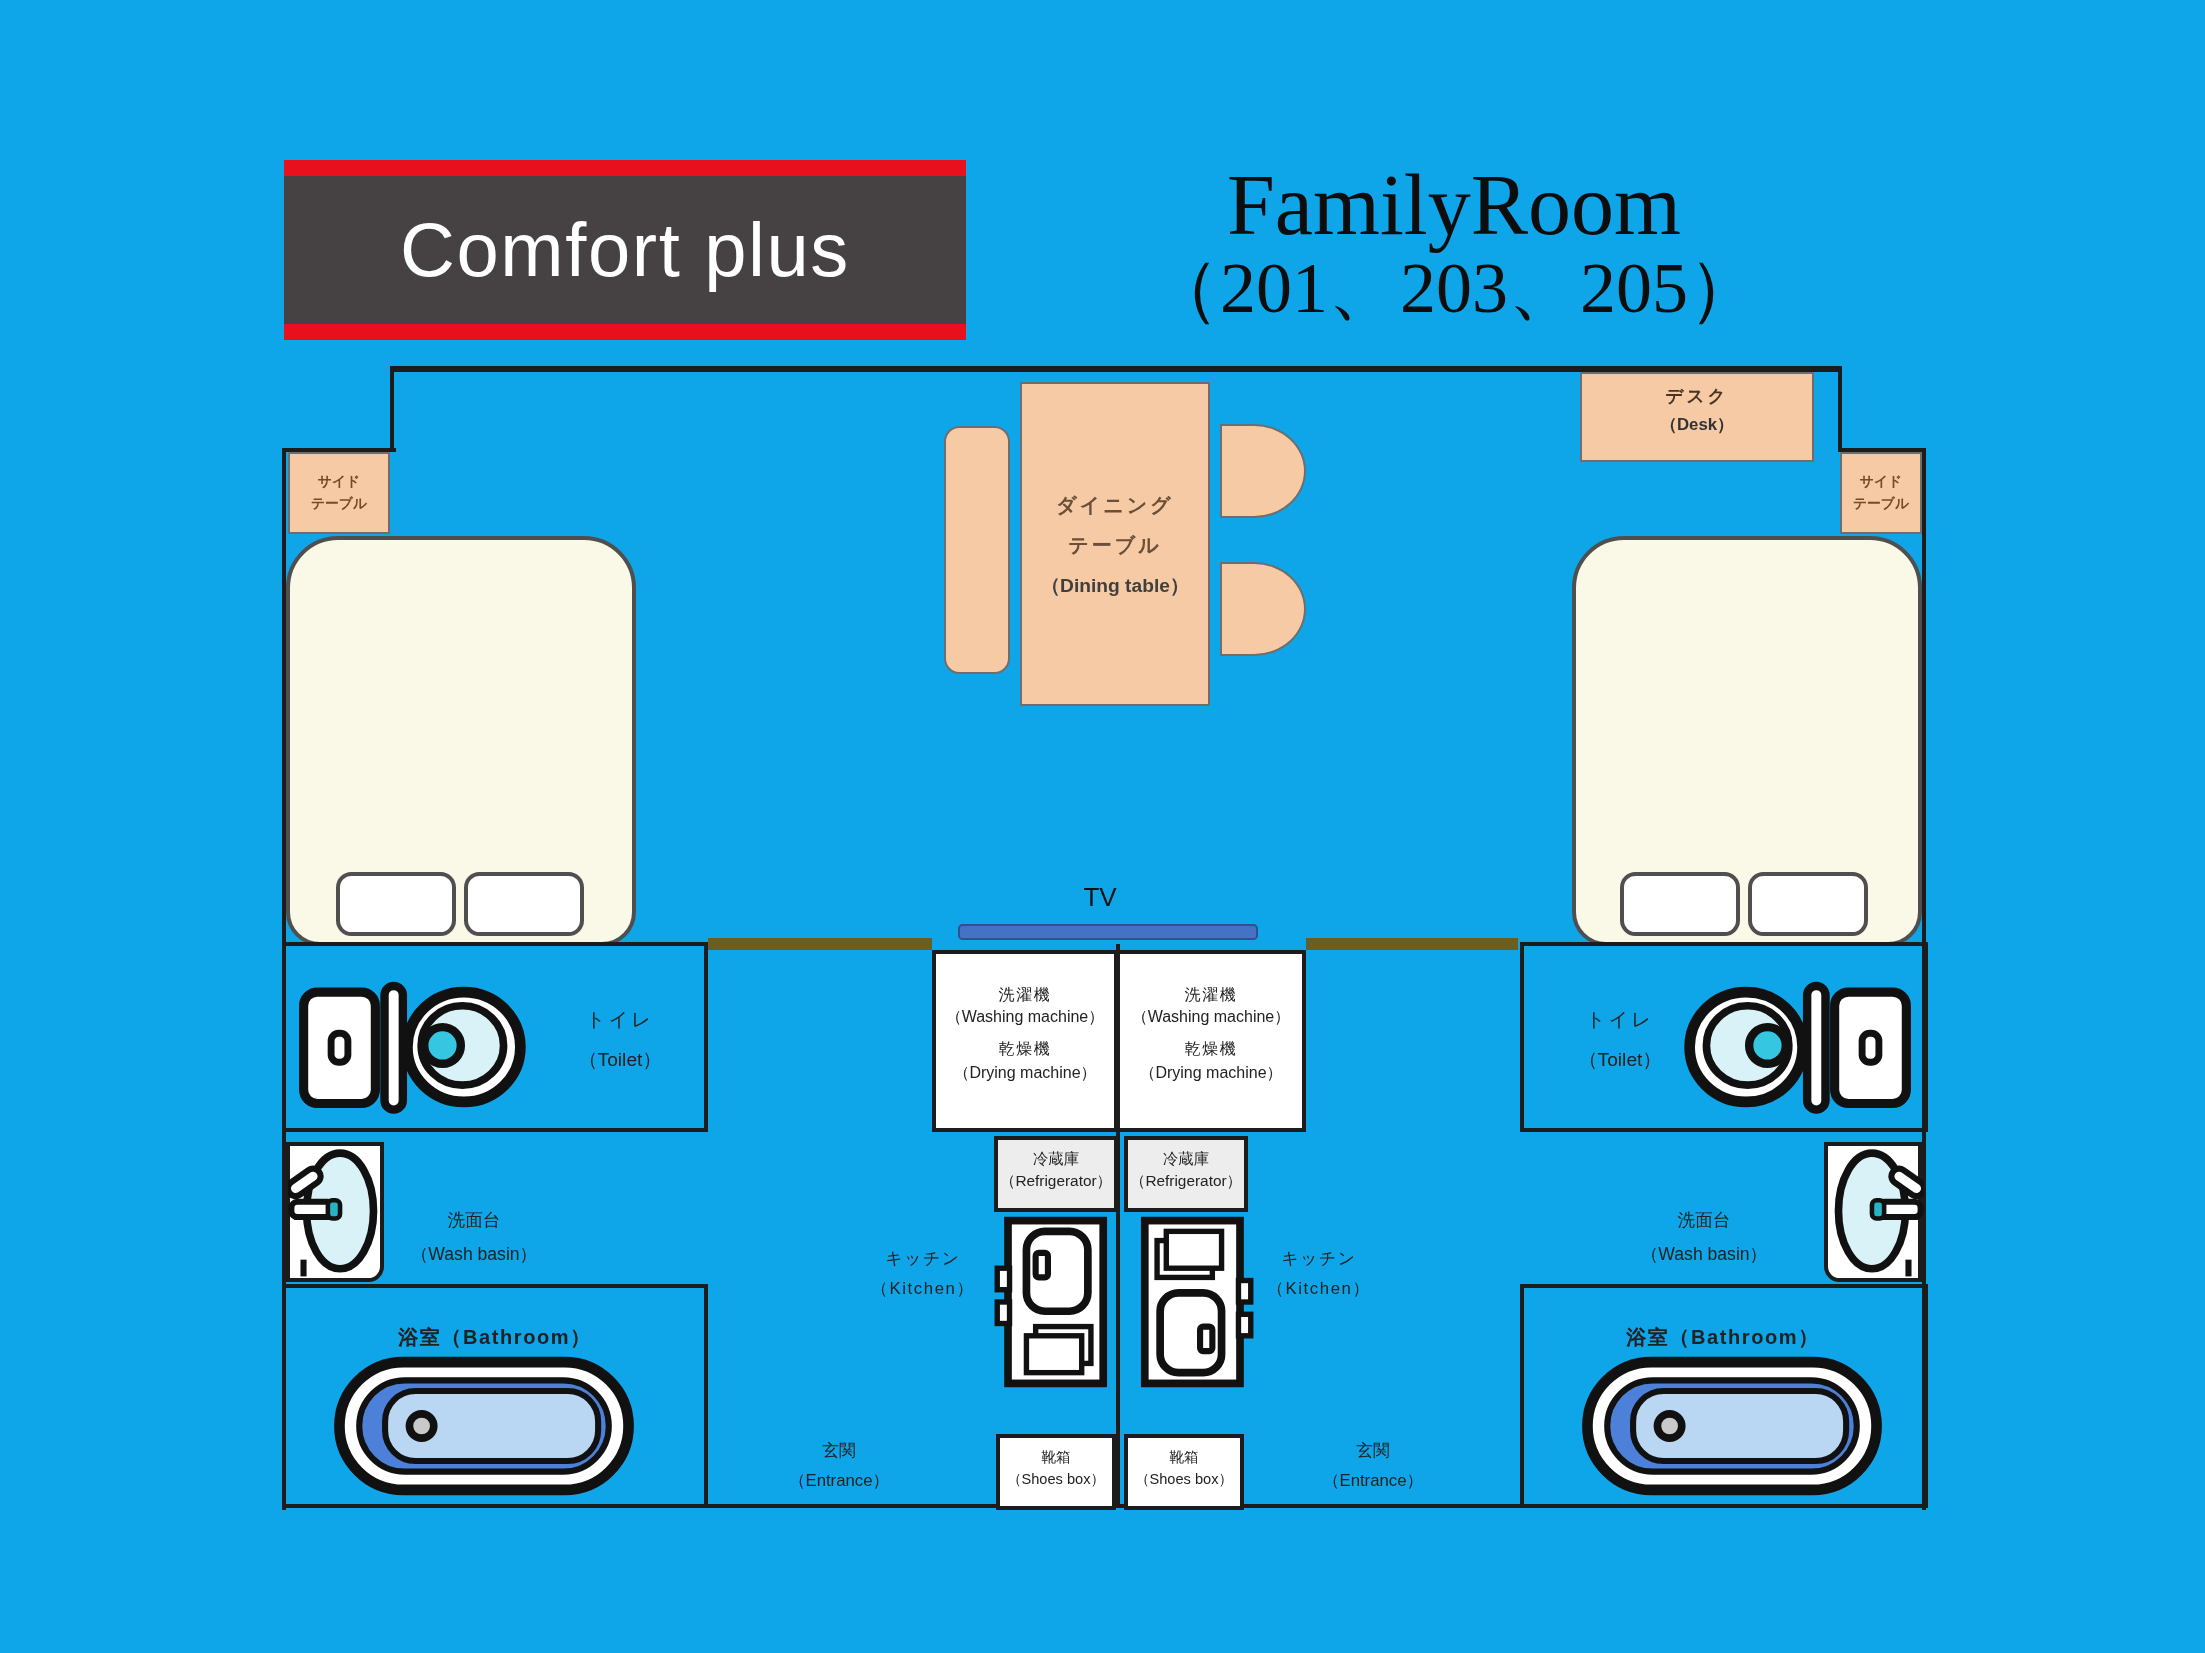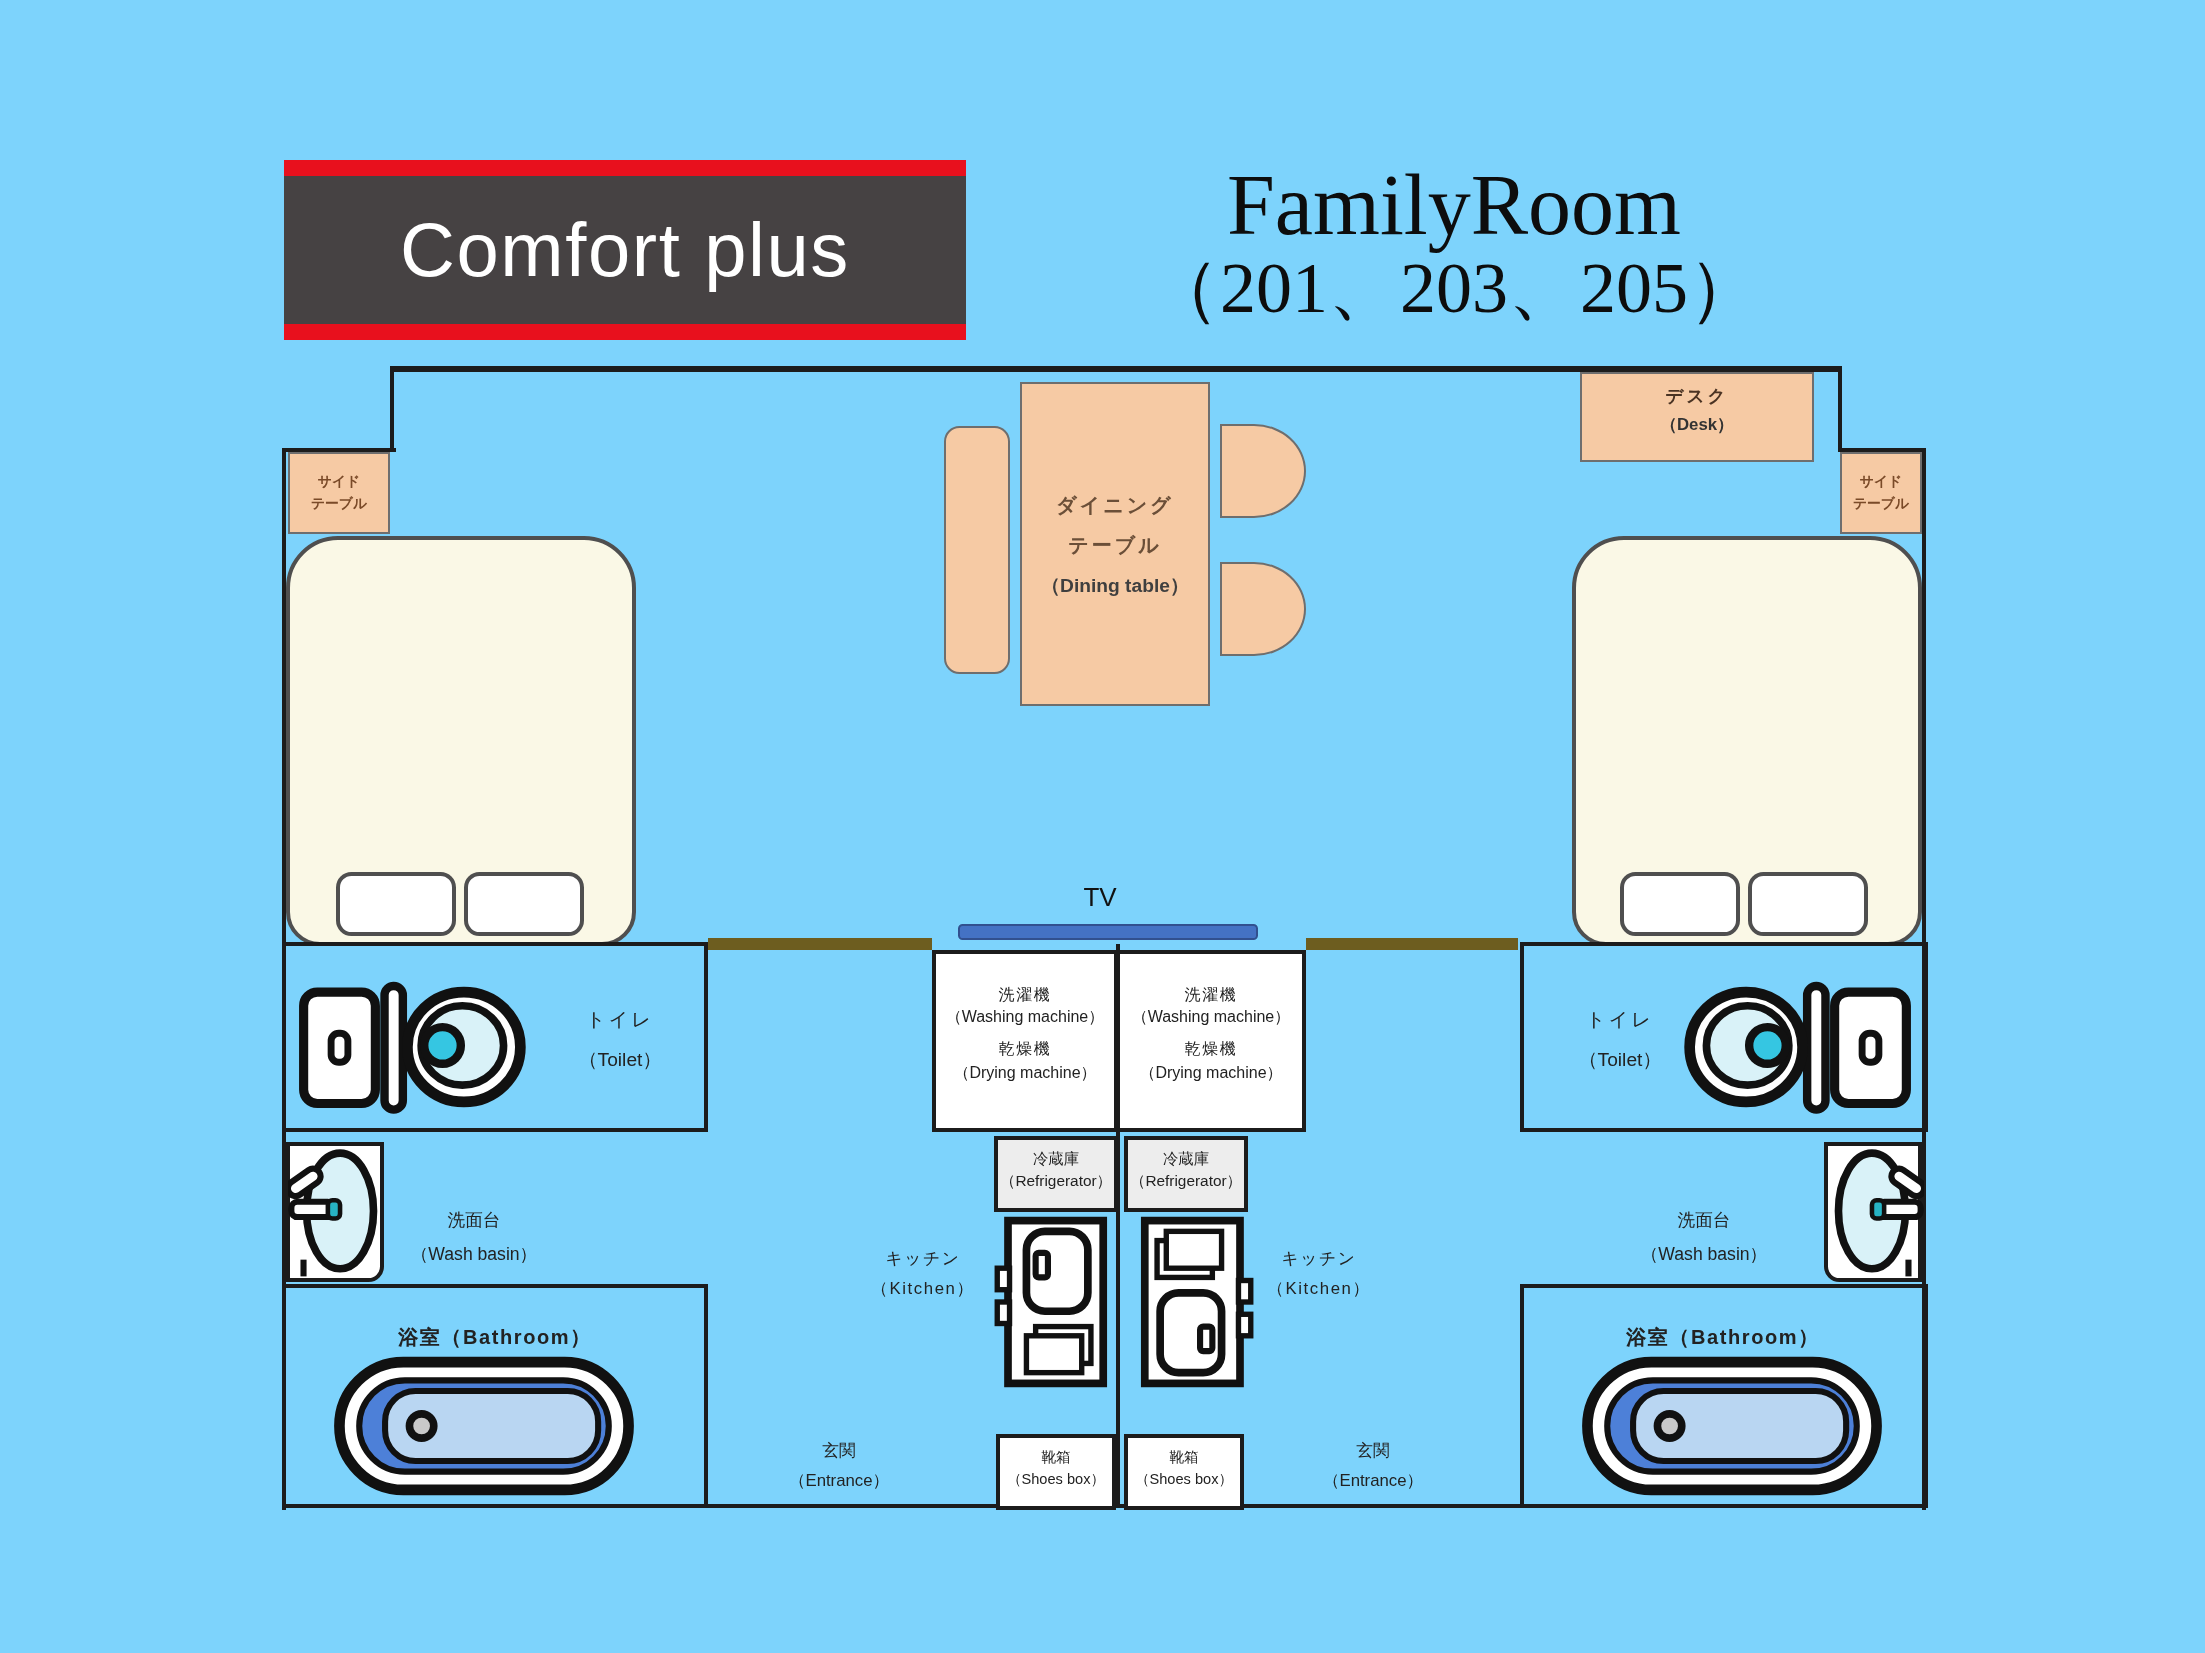--- a/index.html
+++ b/index.html
@@ -1,17 +1,17 @@
 <!DOCTYPE html>
 <html style="font-size:12.3px"><head>
 <meta charset="utf-8">
 <title>Floor Plan</title>
 <style>
   html,body{margin:0;padding:0;background:#ffffff;}
-  .viewport{position:relative;width:2205px;height:1654px;overflow:hidden;background:#7dd3fc;}
+  .viewport{position:relative;width:2205px;height:1654px;overflow:hidden;background:#0ea5e9;}
   .canvas{position:absolute;left:0;top:0;width:1103px;height:827px;
           transform:scale(2);transform-origin:top left;
           font-family:"Liberation Sans","DejaVu Sans",sans-serif;color:#222;}
   .abs{position:absolute;box-sizing:border-box;}
   
   .wall{background:#1c1c1c;}
   .wall-olive{background:#6d5d1f;}
   
   .logo{background:#464243;}
   .logo .bar{position:absolute;left:0;width:100%;height:7.7px;background:#e8101d;}

